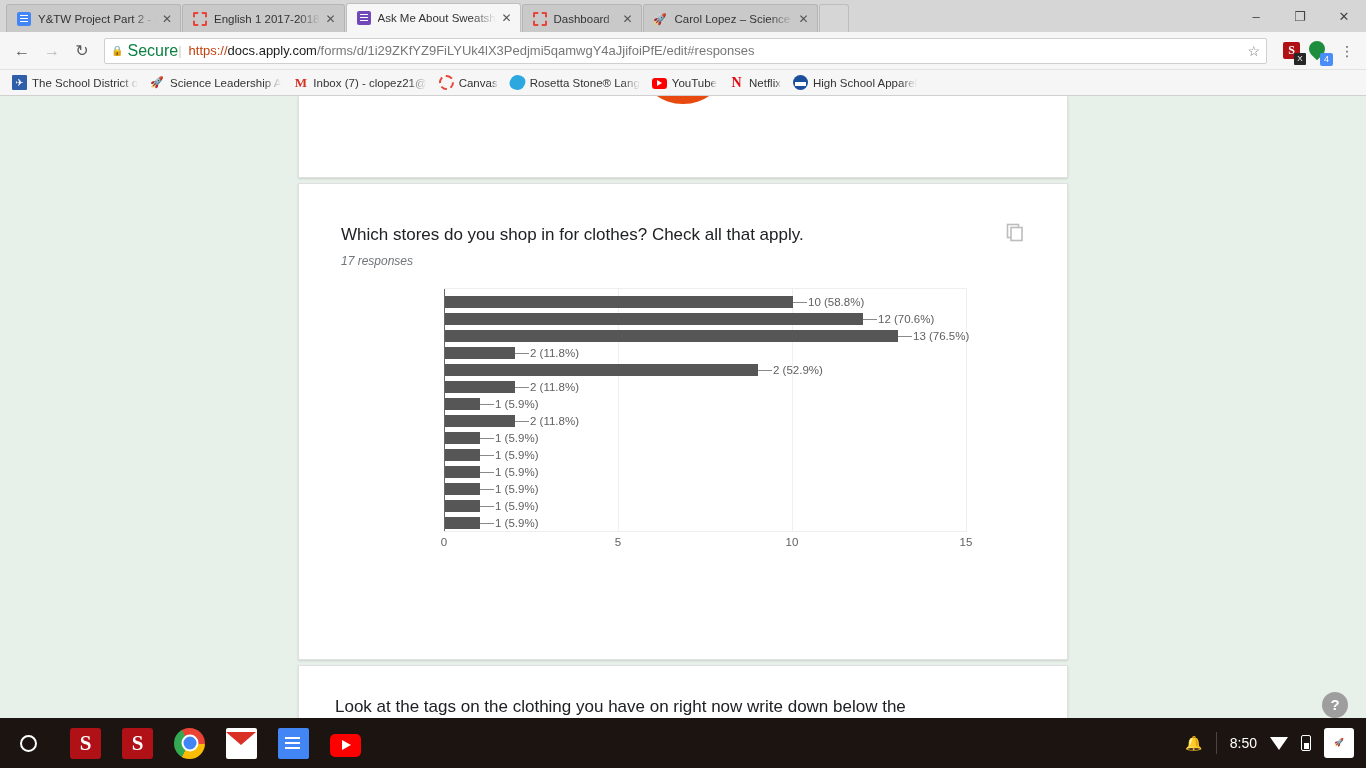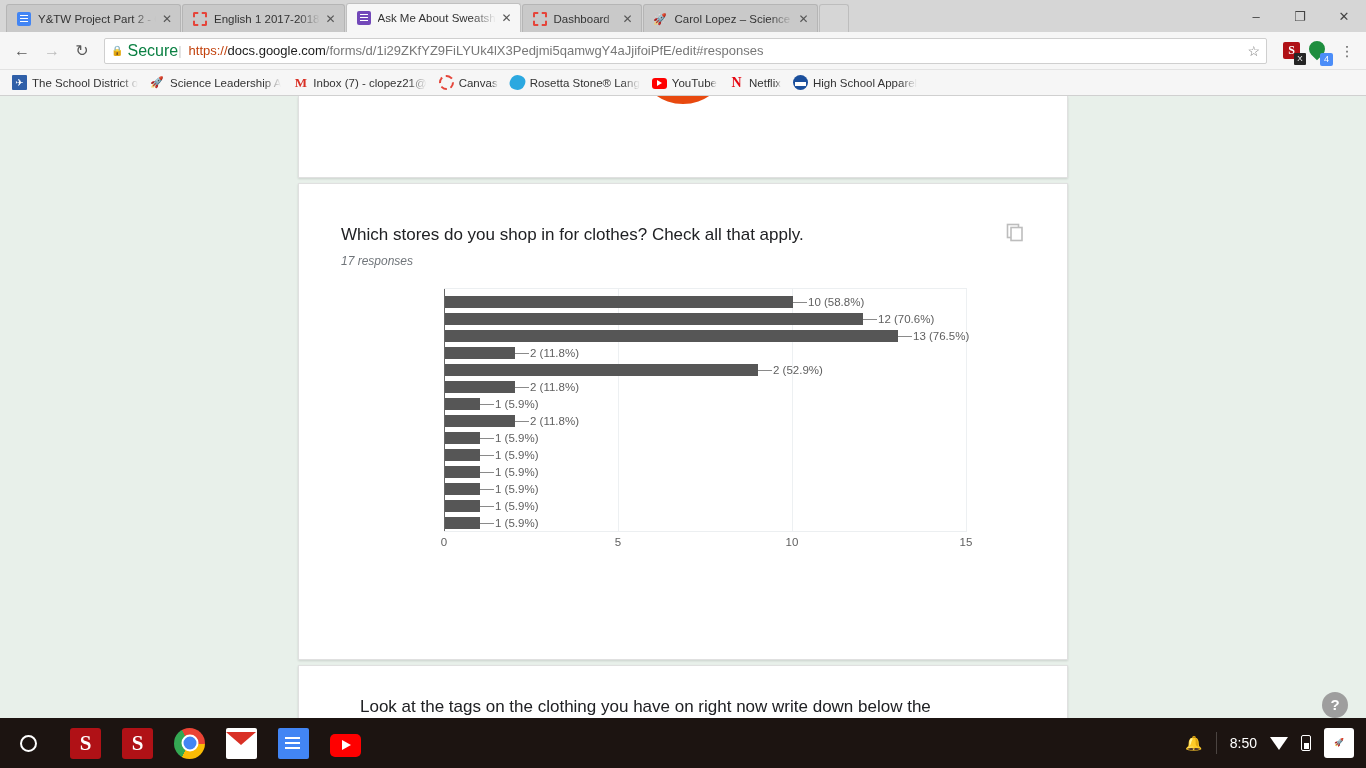--- a/index.html
+++ b/index.html
@@ -174,21 +174,21 @@
   .bar-row {
     position:absolute; left:1px; height:12px; display:flex; align-items:center;
   }
   .bar { height:12px; background:#565656; }
   .bar-lead { width:14px; height:1px; background:#8a8a8a; }
   .bar-lbl { font-size:11.5px; color:#5f5f5f; margin-left:1px; white-space:nowrap; }
   .xticks { position:absolute; left:145px; top:248px; width:523px; height:18px; }
   .xtick { position:absolute; font-size:11.5px; color:#5f5f5f; transform:translateX(-50%); }
 
   .card-next { margin-top:5px; border-top:1px solid #e0e0e0; height:72px; }
-  .q-title-next { font-size:17px; color:#202124; padding:30px 40px 0 61px; line-height:1.3; }
+  .q-title-next { font-size:17px; color:#202124; padding:30px 40px 0 36px; line-height:1.3; }
 
   .help-fab {
     position:absolute; right:18px; bottom:22px; width:26px; height:26px;
     border-radius:50%; background:#9e9e9e; color:#fff; font-size:15px;
     text-align:center; line-height:26px; font-weight:bold;
   }
 
   
   .shelf {
     position:absolute; left:0; top:718px; width:1366px; height:50px;
@@ -285,21 +285,21 @@
   <div class="toolbar">
     <div class="navbtn">←</div>
     <div class="navbtn disabled">→</div>
     <div class="navbtn">↻</div>
 
     <div class="omnibox">
       <span class="lock">🔒</span>
       <span class="secure-txt">Secure</span>
       <span class="urlsep">|</span>
       <span class="url-scheme">https://</span>
-        <span class="url-host">docs.google.com</span>
+        <span class="url-host">docs.apply.com</span>
         <span class="url-path">/forms/d/1i29ZKfYZ9FiLYUk4lX3Pedjmi5qamwgY4aJjifoiPfE/edit#responses</span>
       <span style="flex:1 1 auto"></span>
       <span class="star">☆</span>
     </div>
 
     <div class="ext-icons">
       <div class="ext-s">
         <span>S</span>
         <span class="badge-x">X</span>
       </div>

